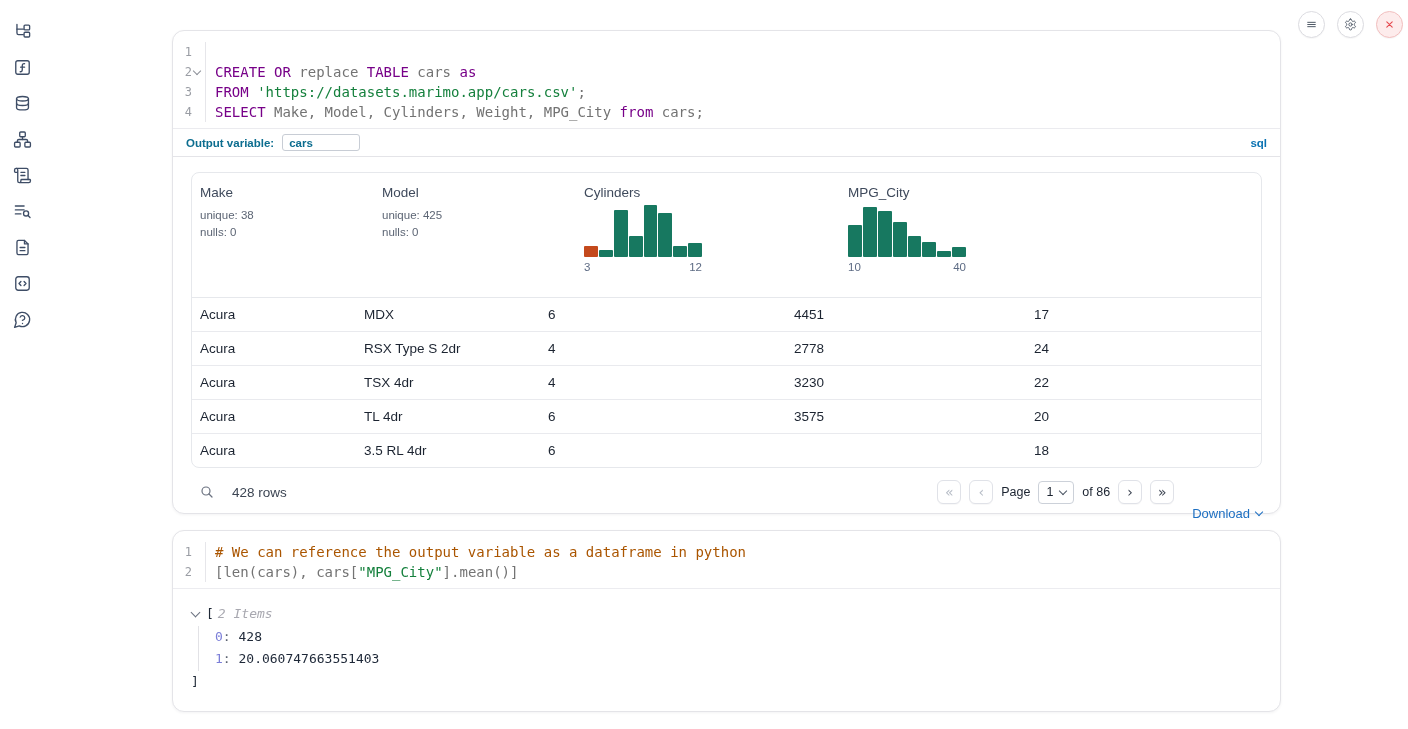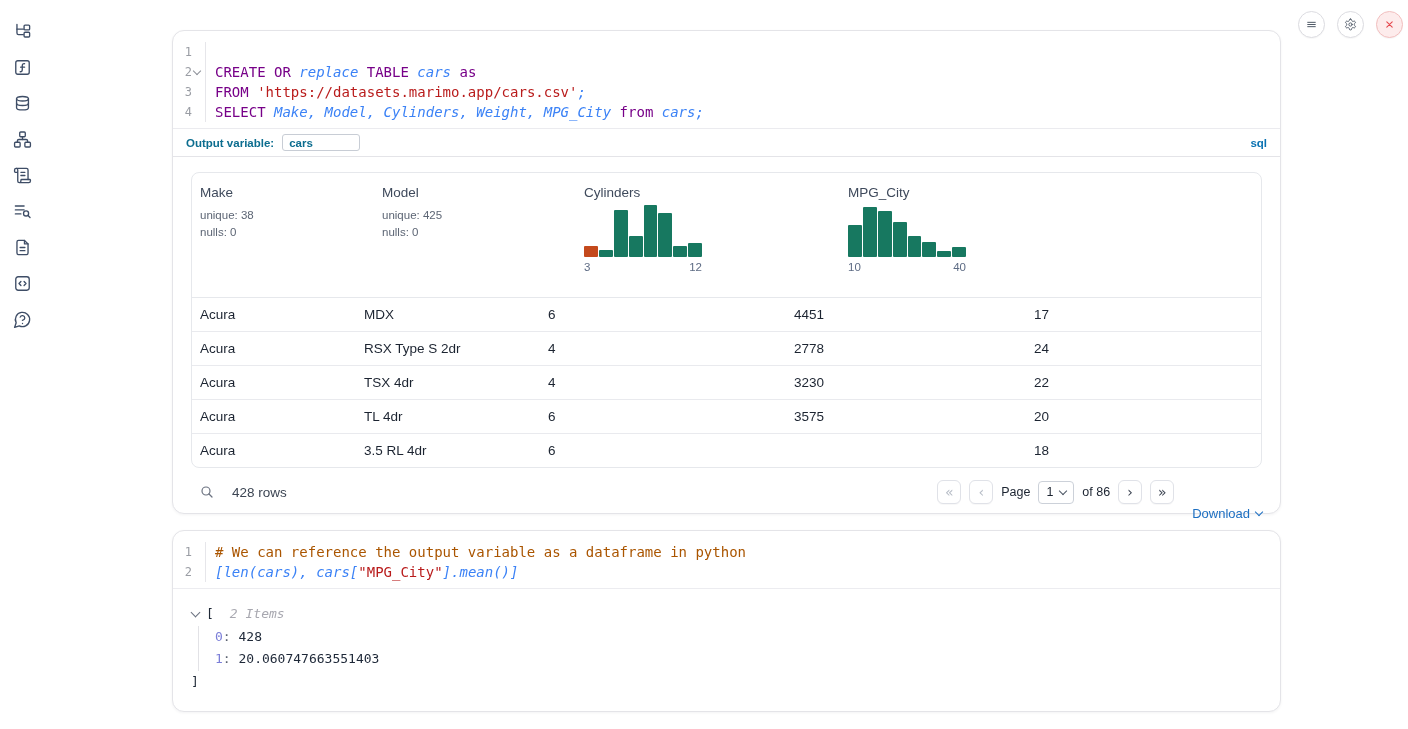--- a/index.html
+++ b/index.html
@@ -20,23 +20,23 @@
   #cell2{top:530px;height:182px;}
 
   .code-block{padding:11px 0 6px;font:14px/20px "DejaVu Sans Mono",monospace;}
   .code-line{display:flex;}
   .gutter{flex:none;width:33px;display:flex;justify-content:flex-end;align-items:center;
     padding-right:3px;border-right:1px solid #e6e6ea;color:#9a9da4;font-size:12px;box-sizing:border-box;}
   .fold{width:10px;display:flex;justify-content:center;align-items:center;color:#8d9099;}
   .fold .chev{width:5px;height:5px;border-width:1.3px;margin-top:-2px;}
   .code-text{padding-left:9px;white-space:pre;}
   .tok-kw{color:#770088;}
-  .tok-str{color:#b91c1c;}
+  .tok-str{color:#15803d;}
   .tok-comment{color:#aa5500;}
-  .tok-plain{color:#3b82f6;font-style:italic;}
+  .tok-plain{color:#737373;}
 
   .chev{display:inline-block;width:6px;height:6px;border-right:1.6px solid currentColor;
     border-bottom:1.6px solid currentColor;transform:rotate(45deg);}
 
   .outvar-strip{height:27px;display:flex;align-items:center;border-top:1px solid #ebebef;
     border-bottom:1px solid #e4e4e8;padding:0 13px;}
   .outvar-label{font-size:11.5px;font-weight:bold;color:#0c6d8f;}
   .outvar-input{margin-left:8px;width:78px;height:17px;border:1px solid #c8cdd5;border-radius:3px;
     font-size:11.5px;line-height:16px;font-weight:bold;color:#0c6d8f;padding:0 6px;box-sizing:border-box;background:#fff;}
   .lang-badge{margin-left:auto;font-weight:bold;font-size:11.5px;color:#0a72b2;}
@@ -67,21 +67,21 @@
   .pg-select{display:flex;align-items:center;gap:7px;border:1px solid #ccd1d9;border-radius:4px;
     height:21px;padding:0 7px;font-size:12.5px;color:#1b2330;background:#fff;}
   .pg-select .chev{width:5px;height:5px;margin-top:-3px;color:#4b5563;}
   .download{display:flex;align-items:center;gap:6px;color:#1d6fc2;font-size:13px;margin-left:10px;cursor:pointer;margin-top:42px;}
   .download .chev{width:5px;height:5px;margin-top:-3px;}
 
   .py-code{border-bottom:1px solid #ececf0;}
   .tree{padding:14px 18px 0;font:13px/22.5px "DejaVu Sans Mono",monospace;color:#1f2937;}
   .tree-open{display:flex;align-items:center;}
   .tree-chev{width:6px;height:6px;border-width:1.4px;color:#6b7280;margin:-3px 7px 0 1px;}
-  .tree-items{font-style:italic;color:#a8a8b0;margin-left:16px;}
+  .tree-items{font-style:italic;color:#a8a8b0;margin-left:4px;}
   .entries-wrap{border-left:1px solid #e2e2e6;margin-left:7px;padding-left:16px;}
   .tree-key{color:#7b7ed8;}
   .tree-colon{color:#5b6270;}
   .tree-val{color:#1e2838;}
 </style>
 </head>
 <body>
 
 <div class="sidebar">
   <span class="side-icon">

